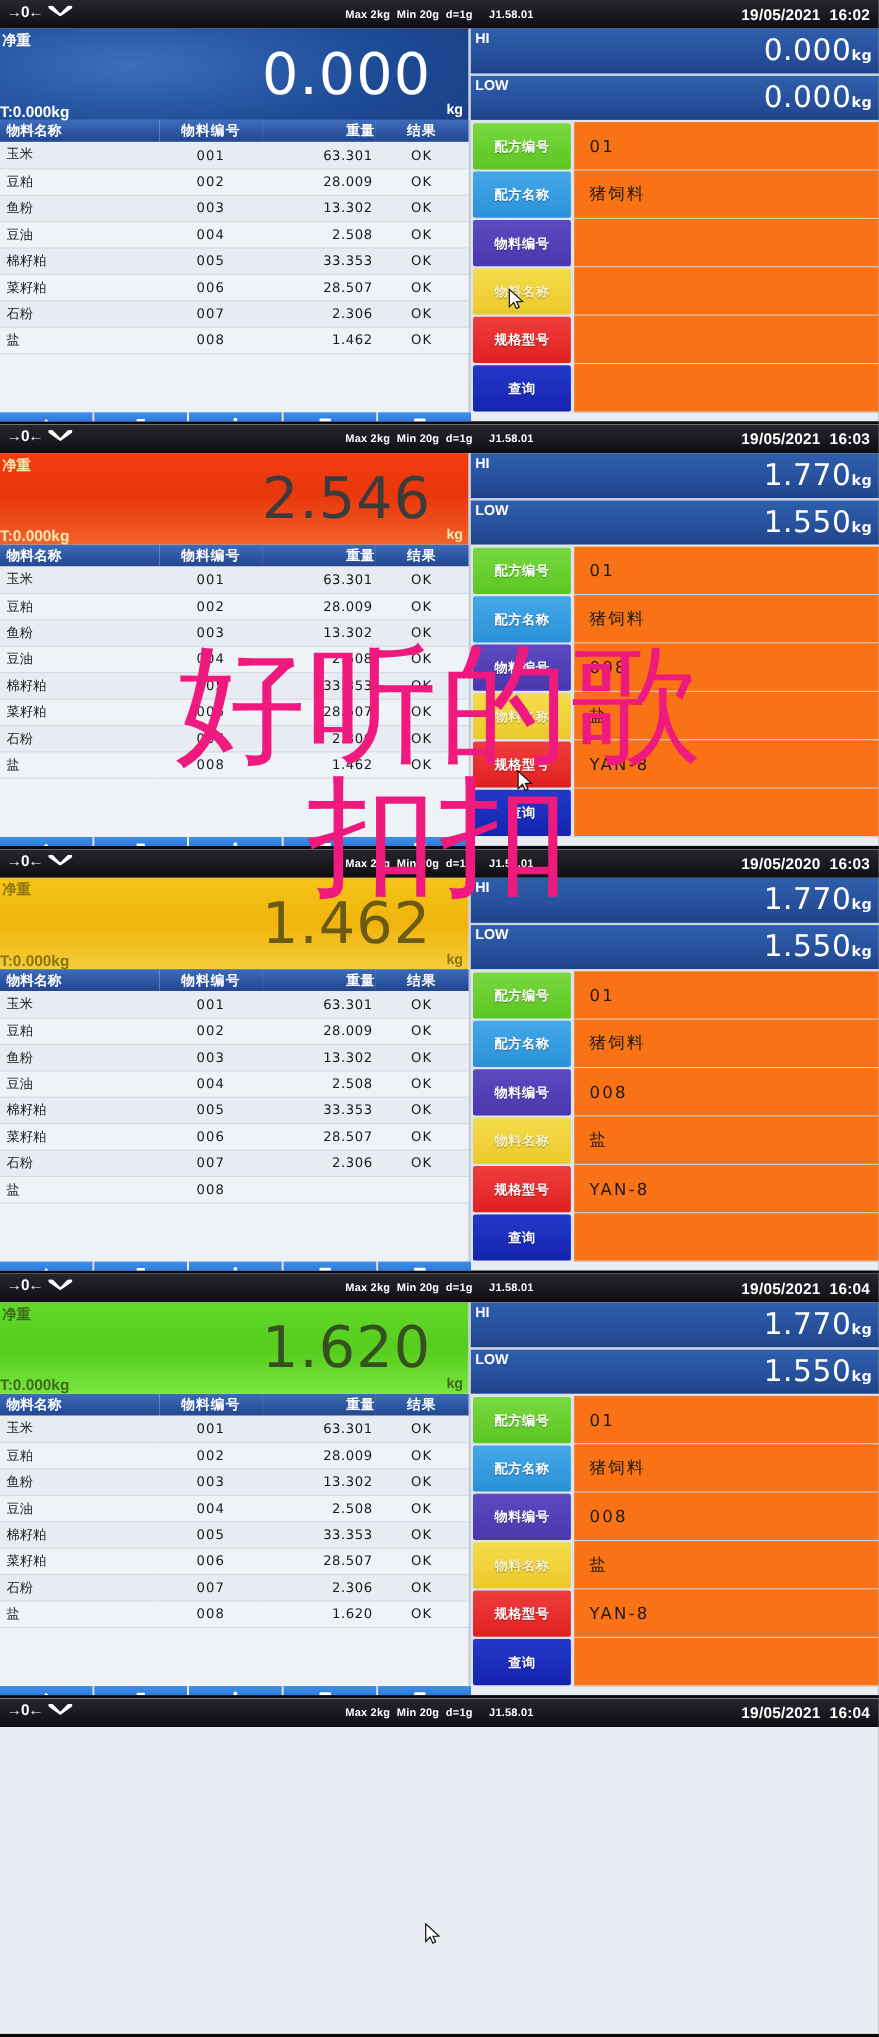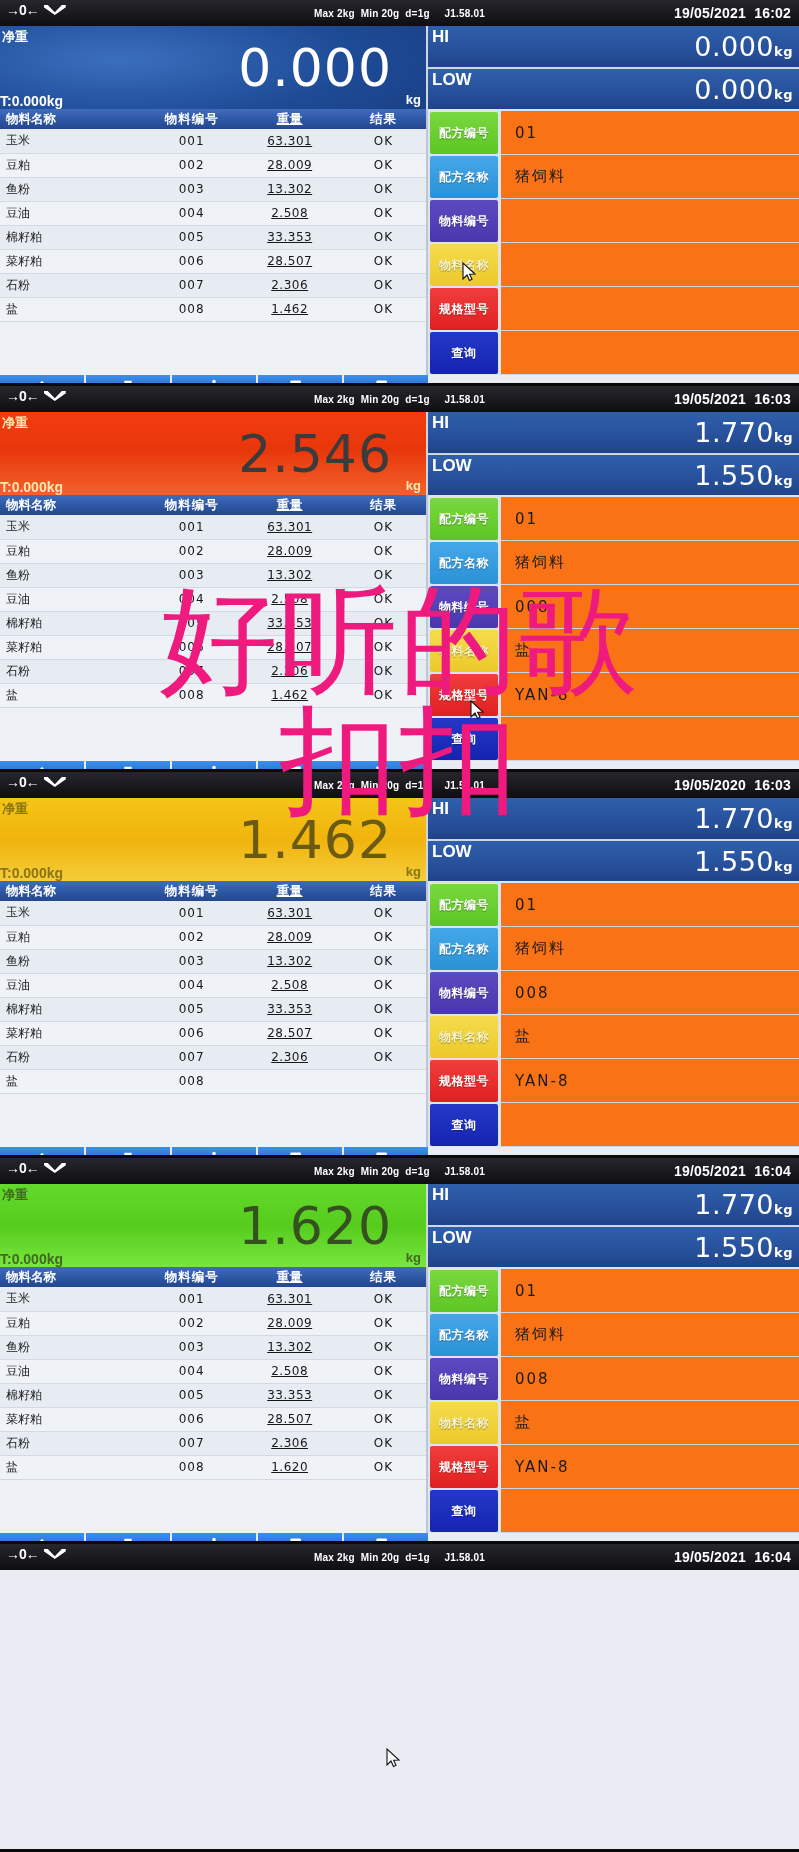--- a/index.html
+++ b/index.html
@@ -64,21 +64,21 @@
   .wp-green .wp-net, .wp-green .wp-tare, .wp-green .wp-kg{ color:#3f6b1f; }
 
   
   .limitpane{ flex:1; display:flex; flex-direction:column; }
   .limit{
     flex:1; position:relative; color:#fff;
     background:linear-gradient(180deg,#2f5fab 0%,#27509b 60%,#1f438a 100%);
     border-bottom:2px solid #cfd6e0;
   }
   .limit:last-child{ border-bottom:none;padding-left:16px; }
-  .limit-label{ position:absolute; left:4px; top:1px; font-size:17px; font-weight:bold; }
+  .limit-label{ position:absolute; left:4px; top:1px; font-size:13px; font-weight:bold; }
   .limit-val{
     position:absolute; right:6px; top:50%; transform:translateY(-50%);
     font-size:27px; font-weight:400; font-family:"DejaVu Sans",sans-serif; letter-spacing:.5px;text-align:center;
   }
   .limit-unit{ font-size:13px; font-weight:bold; vertical-align:baseline; }
 
   
   .bodyrow{ display:flex; }
   .tablepane{ width:428px; border-right:2px solid #bcc6d4; background:#eef1f6; }
   table.mat{ width:100%; border-collapse:collapse; }
@@ -88,28 +88,28 @@
   }
   table.mat td{
     font-size:12px; height:24px; padding:0 2px;
     color:#17181a; border-bottom:1px solid #d3d9e2;
     font-family:"DejaVu Sans",sans-serif;
   }
   table.mat tr:nth-child(even) td{ background:#e7ebf2; }
   table.mat tr:nth-child(odd)  td{ background:#eff2f7; }
   .c-name{ width:34%; text-align:left;  padding-left:6px !important; }
   .c-code{ width:22%; text-align:center; letter-spacing:1px;}
-  .c-wt  { width:24%; text-align:center; letter-spacing:.5px;text-decoration:underline;}
+  .c-wt  { width:24%; text-align:right; letter-spacing:.5px;}
   .c-res { width:20%; text-align:center; letter-spacing:1px;}
 
   
   .sidepane{ flex:1; background:#dde4ee; display:flex; flex-direction:column; padding-top:2px;}
   .fieldrow{ display:flex; align-items:stretch; height:44px; }
   .fkey{
-    width:68px; margin:1px 3px 1px 2px; border-radius:2px;
+    width:89px; margin:1px 3px 1px 2px; border-radius:2px;
     display:flex; align-items:center; justify-content:center;
     color:#fff; font-size:12px; font-weight:bold; letter-spacing:.5px;
     text-shadow:0 1px 1px rgba(0,0,0,.35);
   }
   .k-green { background:linear-gradient(180deg,#79d83f,#5cc623); }
   .k-blue  { background:linear-gradient(180deg,#44a8e8,#2b91d6); }
   .k-purple{ background:linear-gradient(180deg,#5d49c0,#4a37ad); }
   .k-yellow{ background:linear-gradient(180deg,#f5dc4c,#ecc92a); color:#f7f2c8; }
   .k-red   { background:linear-gradient(180deg,#f03d3d,#e02020); }
   .k-navy  { background:linear-gradient(180deg,#2438c8,#1424b0); }

